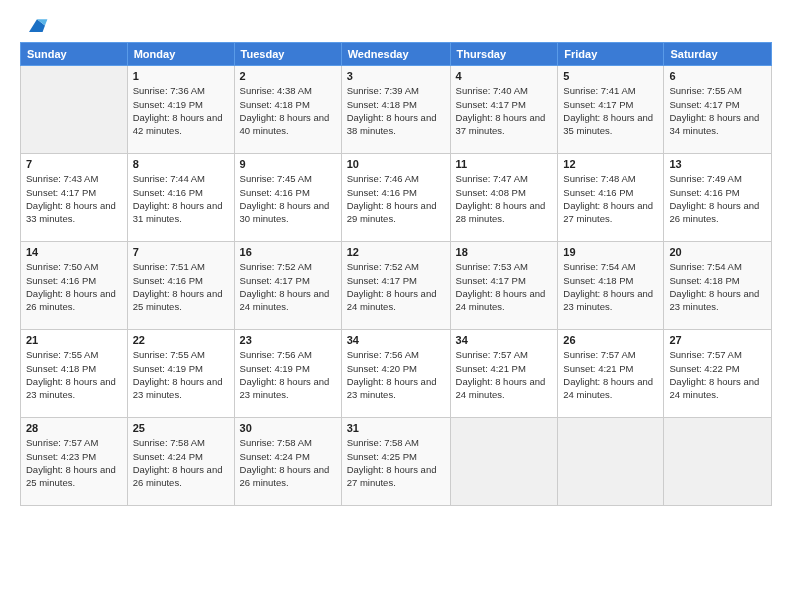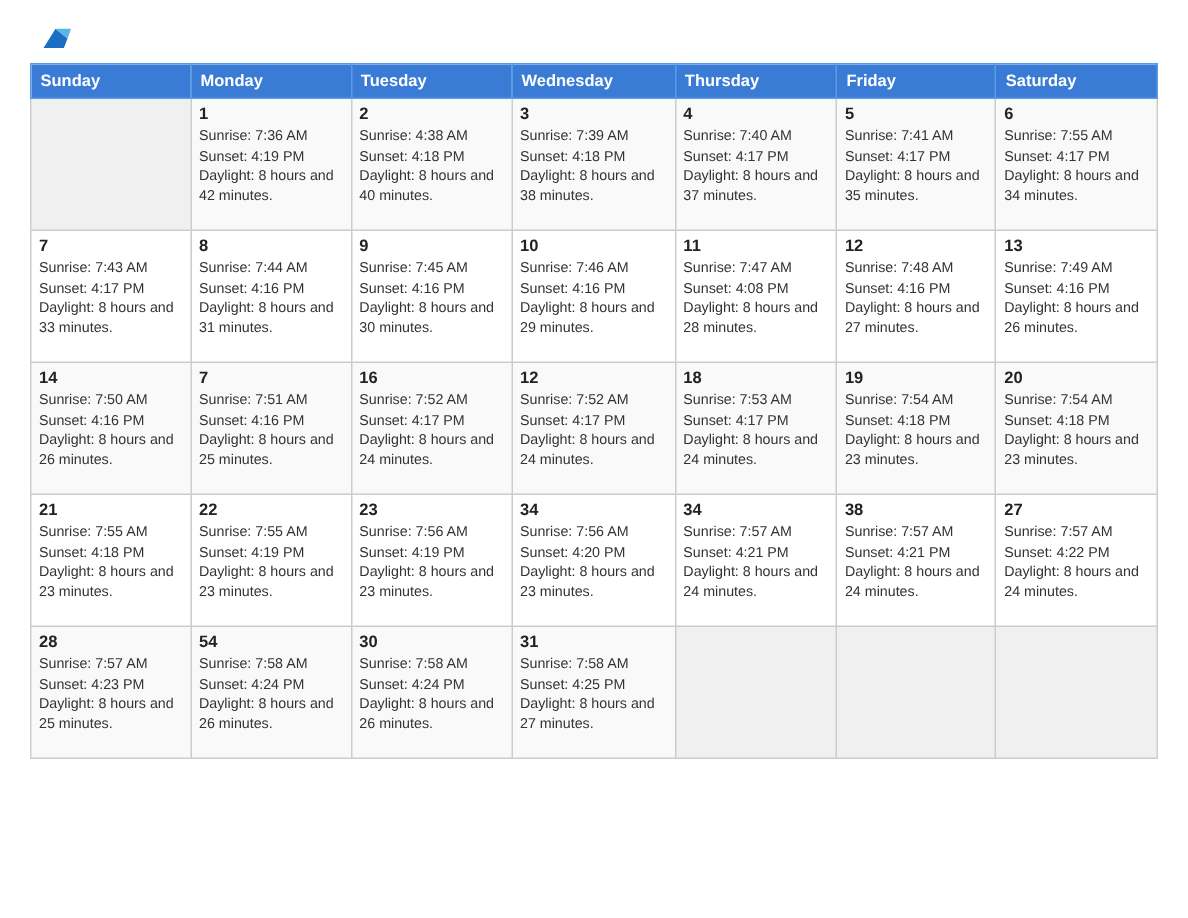--- a/index.html
+++ b/index.html
@@ -302,21 +302,21 @@
 and 23 minutes.</div>
           </td>
           <td>
             <div class="day-num">34</div>
             <div class="day-info">Sunrise: 7:57 AM
 Sunset: 4:21 PM
 Daylight: 8 hours
 and 24 minutes.</div>
           </td>
           <td>
-            <div class="day-num">38</div>
+            <div class="day-num">26</div>
             <div class="day-info">Sunrise: 7:57 AM
 Sunset: 4:21 PM
 Daylight: 8 hours
 and 24 minutes.</div>
           </td>
           <td>
             <div class="day-num">27</div>
             <div class="day-info">Sunrise: 7:57 AM
 Sunset: 4:22 PM
 Daylight: 8 hours
@@ -325,21 +325,21 @@
         </tr>
         <tr>
           <td>
             <div class="day-num">28</div>
             <div class="day-info">Sunrise: 7:57 AM
 Sunset: 4:23 PM
 Daylight: 8 hours
 and 25 minutes.</div>
           </td>
           <td>
-            <div class="day-num">54</div>
+            <div class="day-num">25</div>
             <div class="day-info">Sunrise: 7:58 AM
 Sunset: 4:24 PM
 Daylight: 8 hours
 and 26 minutes.</div>
           </td>
           <td>
             <div class="day-num">30</div>
             <div class="day-info">Sunrise: 7:58 AM
 Sunset: 4:24 PM
 Daylight: 8 hours

